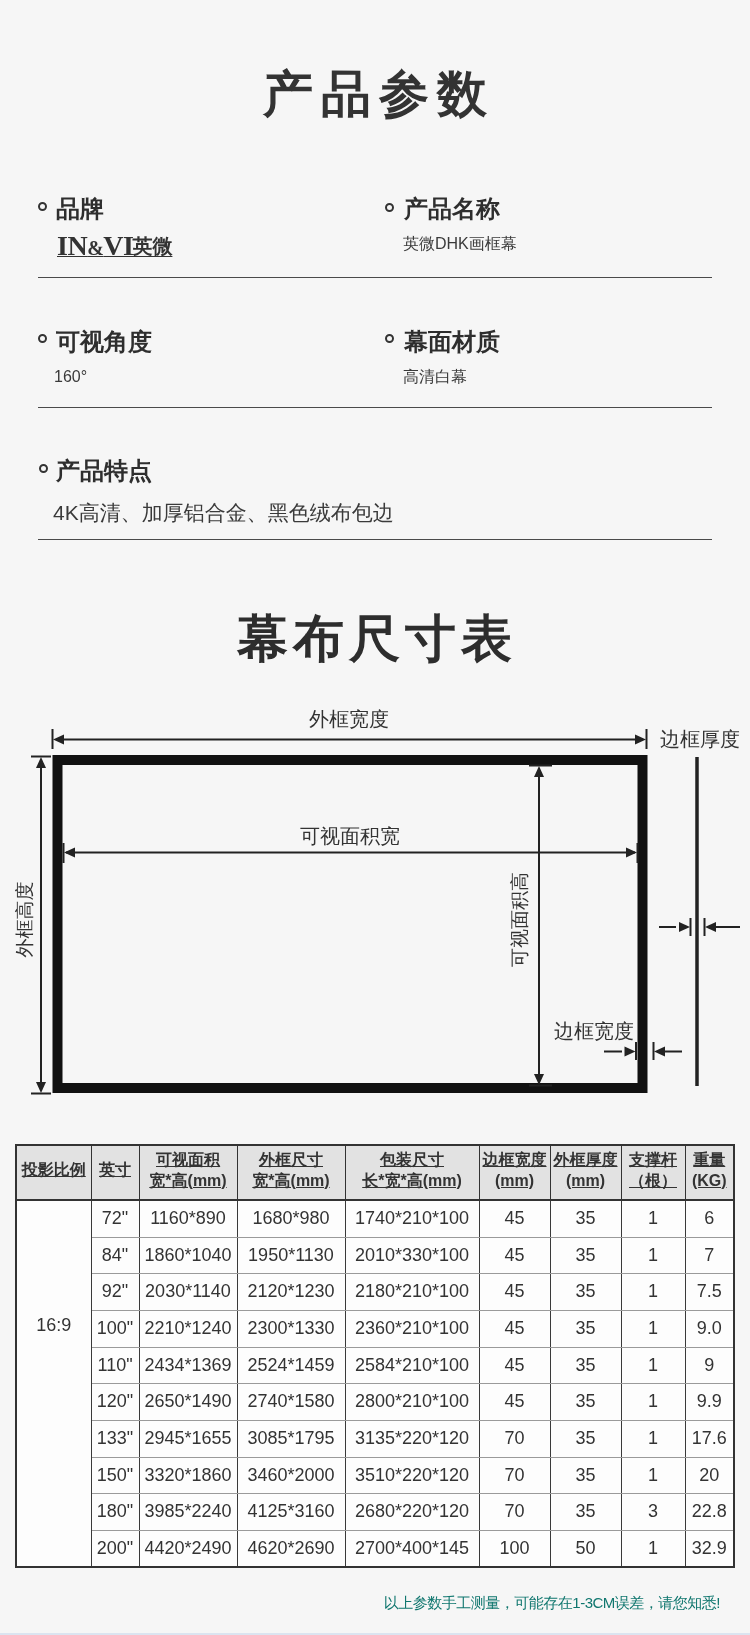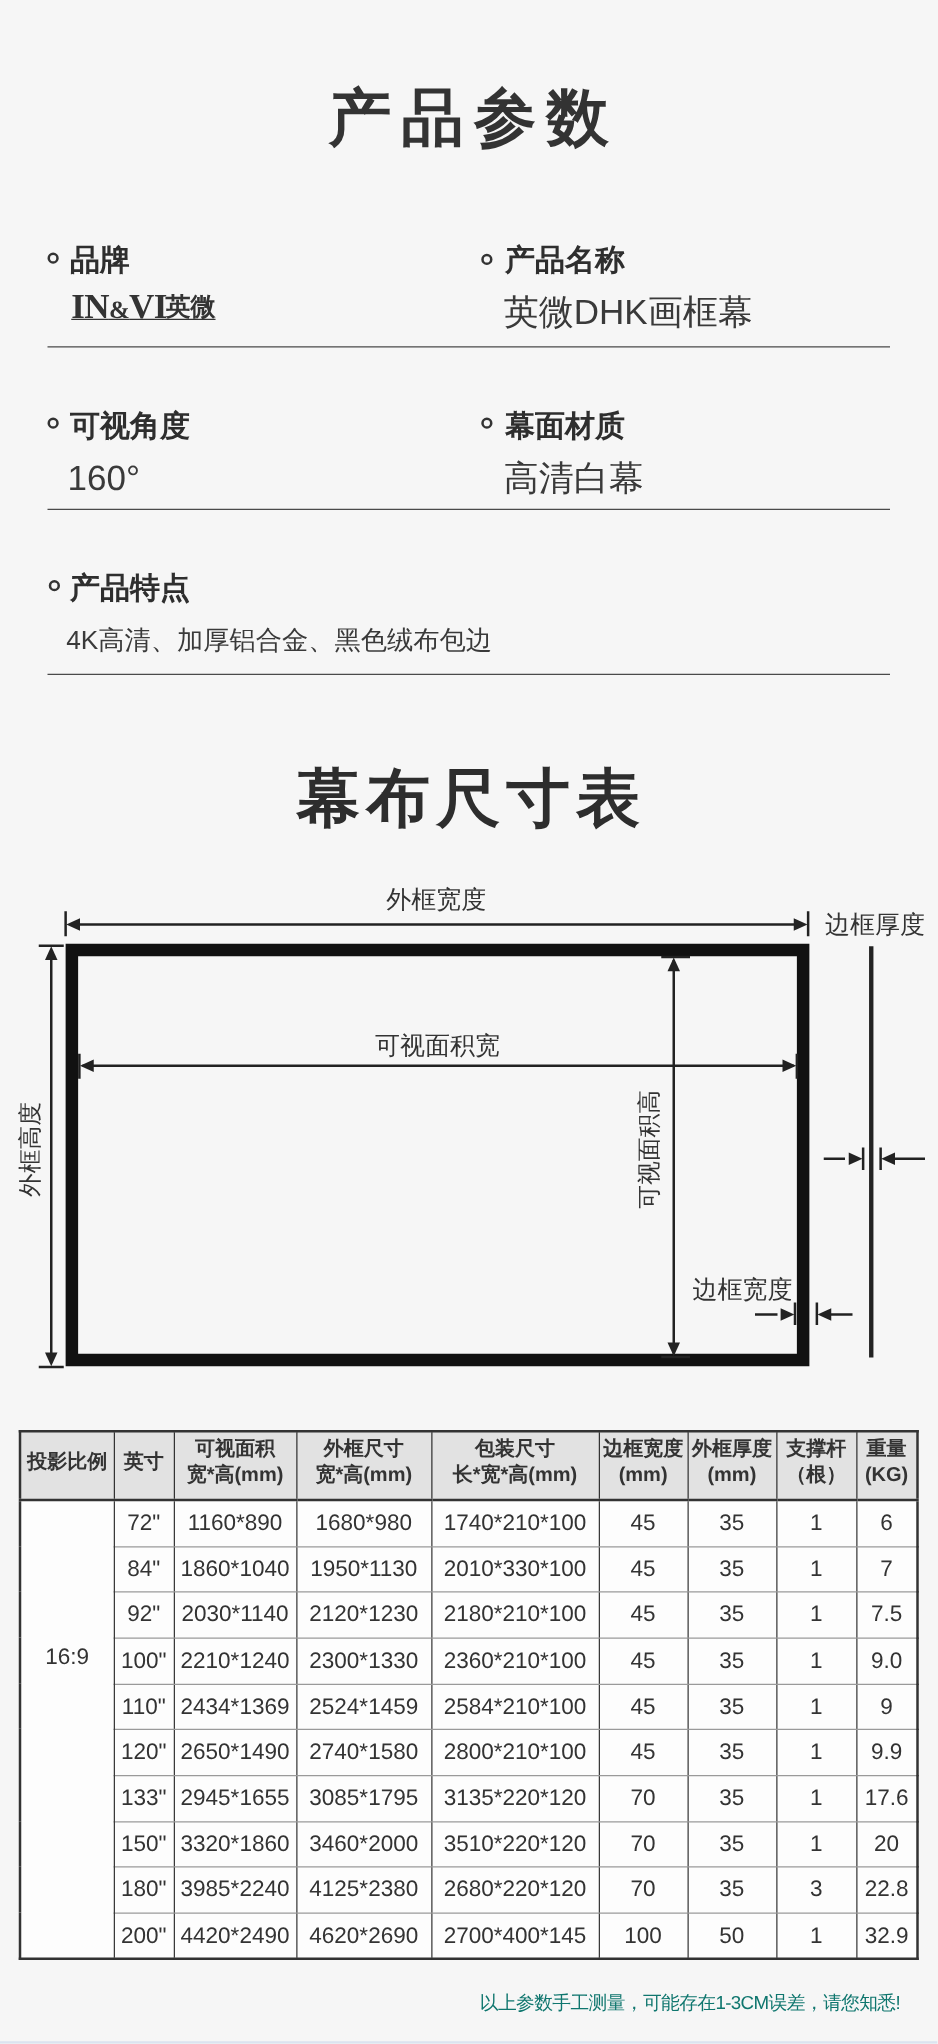--- a/index.html
+++ b/index.html
@@ -1,20 +1,20 @@
 <!DOCTYPE html>
 <html><head>
 <meta charset="utf-8">
 <style>
   html,body{margin:0;padding:0;}
   body{width:750px;height:1635px;background:#f6f6f6;font-family:"Liberation Sans",sans-serif;color:#333;position:relative;overflow:hidden;}
   .abs{position:absolute;}
   .bullet{position:absolute;width:5px;height:5px;border:2.5px solid #333;border-radius:50%;background:transparent;}
   .lbl{position:absolute;font-size:24px;font-weight:bold;color:#2e2e2e;line-height:1;}
-  .val{position:absolute;font-size:28px;color:#3a3a3a;line-height:1;}
+  .val{position:absolute;font-size:16px;color:#3a3a3a;line-height:1;}
   .hr{position:absolute;left:38px;width:674px;height:1px;background:#4a4a4a;}
   table.spec td{padding:0;border-right:1px solid #3a3a3a;border-bottom:1px solid #9a9a9a;}
   table.spec tr.hd td{background:#e2e2e2;font-weight:bold;font-size:16px;line-height:21px;padding-bottom:6px;border-right:1px solid #333;border-bottom:2px solid #333;}
 </style>
 </head>
 <body>
 
 <div class="abs" style="left:4px;top:69px;width:750px;text-align:center;font-size:50px;font-weight:bold;color:#333;line-height:1;letter-spacing:8px;">产品参数</div>
 
 <div class="bullet" style="left:38px;top:202px;"></div>
@@ -134,21 +134,21 @@
       <col style="width:98px">
       <col style="width:108px">
       <col style="width:134px">
       <col style="width:71px">
       <col style="width:71px">
       <col style="width:64px">
       <col style="width:49px">
   </colgroup>
 
   <tbody>
-      <tr class="hd" style="height:55px;">
+      <tr class="hd" style="height:55px;text-decoration:underline;">
     <td>投影比例</td>
     <td>英寸</td>
     <td>可视面积<br>宽*高(mm)</td>
     <td>外框尺寸<br>宽*高(mm)</td>
     <td>包装尺寸<br>长*宽*高(mm)</td>
     <td>边框宽度<br>(mm)</td>
     <td>外框厚度<br>(mm)</td>
     <td>支撑杆<br>（根）</td>
     <td>重量<br>(KG)</td>
   </tr>
@@ -238,21 +238,21 @@
         <td>3510*220*120</td>
         <td>70</td>
         <td>35</td>
         <td>1</td>
         <td>20</td>
       </tr>
 
   <tr style="height:37px;">
         <td>180"</td>
         <td>3985*2240</td>
-        <td>4125*2380</td>
+        <td>4125*3160</td>
         <td>2680*220*120</td>
         <td>70</td>
         <td>35</td>
         <td>3</td>
         <td>22.8</td>
       </tr>
 
   <tr style="height:37px;">
         <td>200"</td>
         <td>4420*2490</td>

